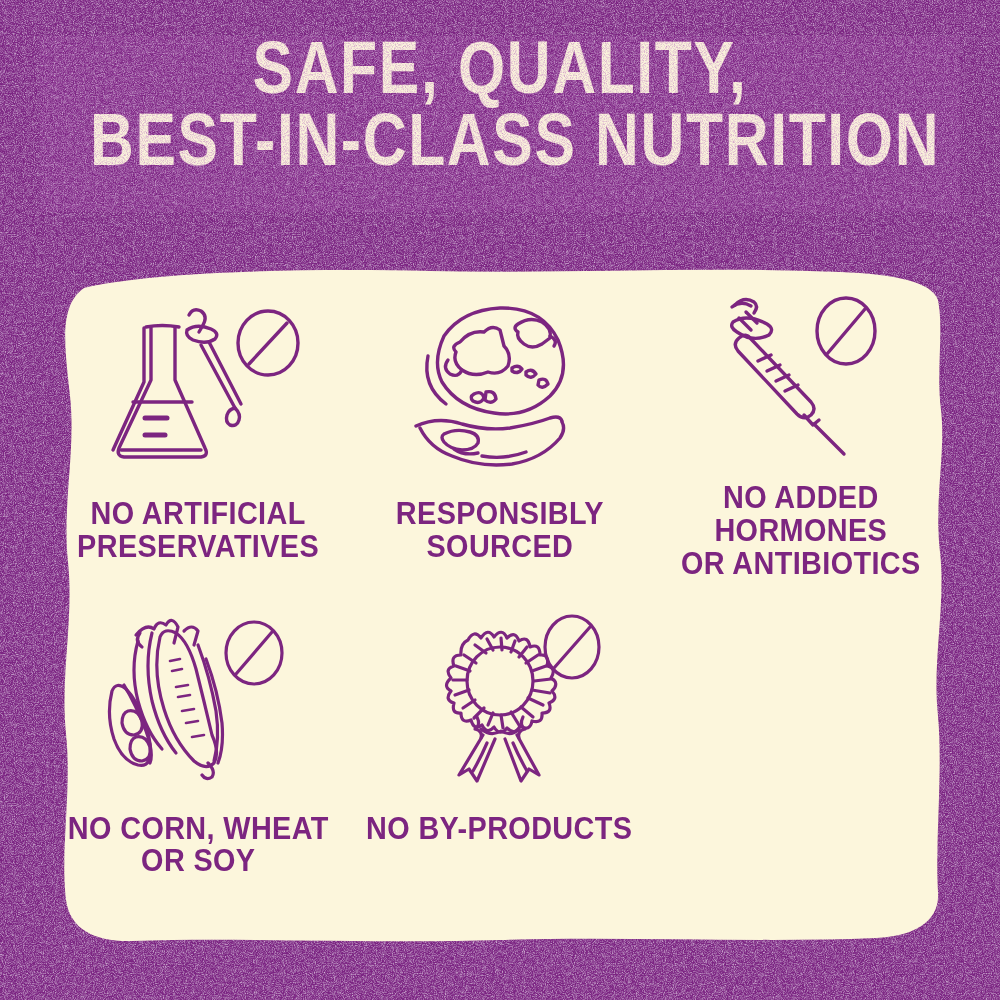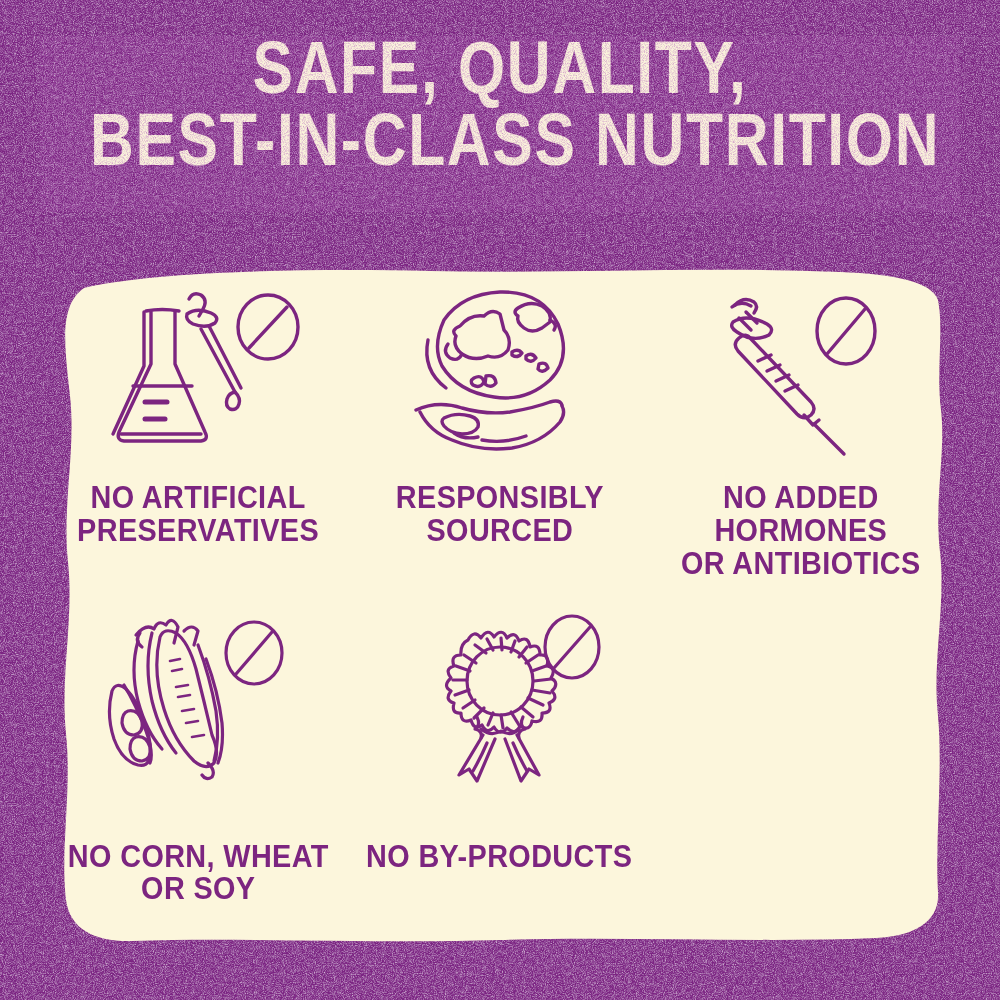--- a/index.html
+++ b/index.html
@@ -57,22 +57,22 @@
     z-index:2;
   }
   .row { display:flex; }
   #row-top { padding:14px 0 0 0; }
   #row-bottom { padding:24px 0 0 0; }
   .cell {
     display:flex;
     flex-direction:column;
     align-items:center;
   }
-  #row-top .cell { width:301px; }
-  #row-bottom .cell { width:301px;gap:28px; }
+  #row-top .cell { width:301px;justify-content:center; }
+  #row-bottom .cell { width:301px; }
   .icon-box {
     height:178px;
     display:flex;
     align-items:flex-end;
     justify-content:center;
   }
   .feature-label {
     font-family:"Liberation Sans Narrow","Liberation Sans",sans-serif;
     font-weight:700;
     font-size:31px;

